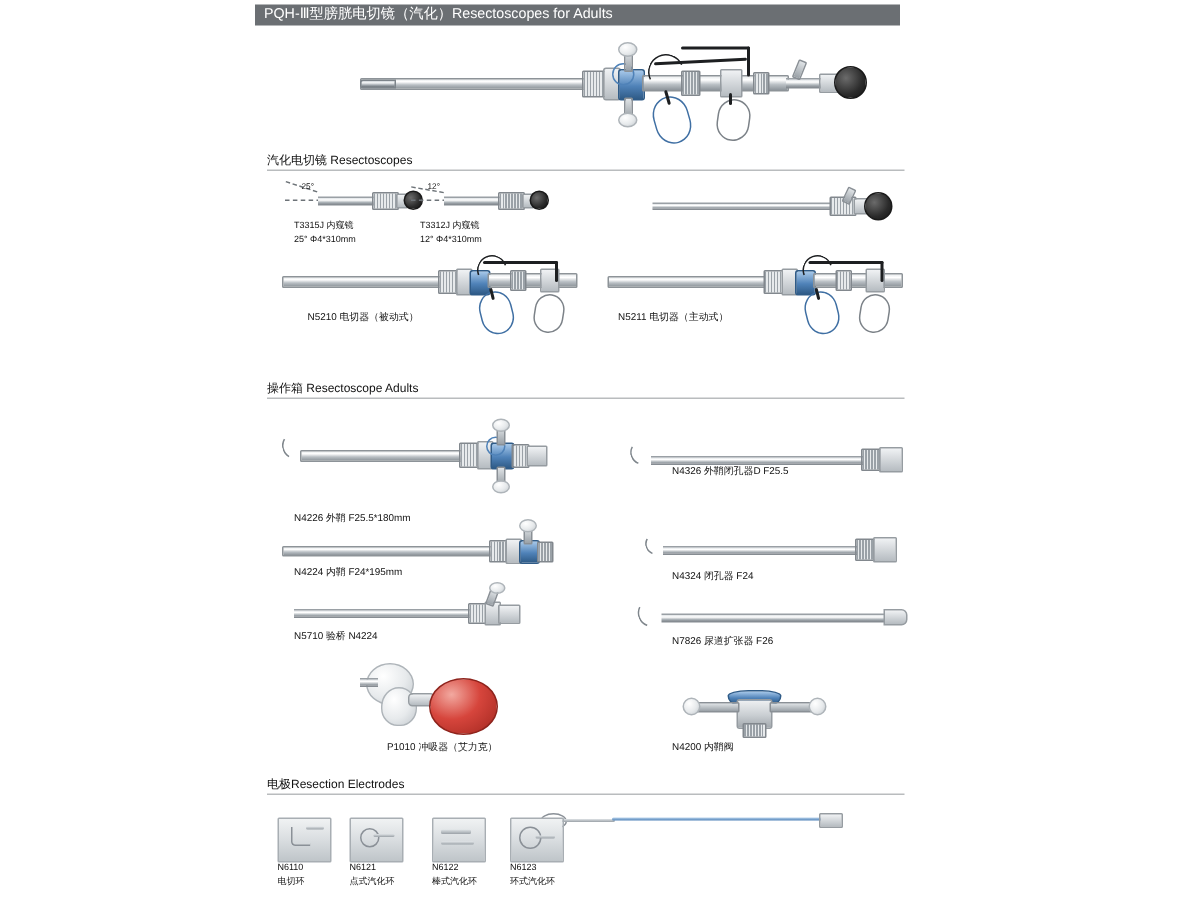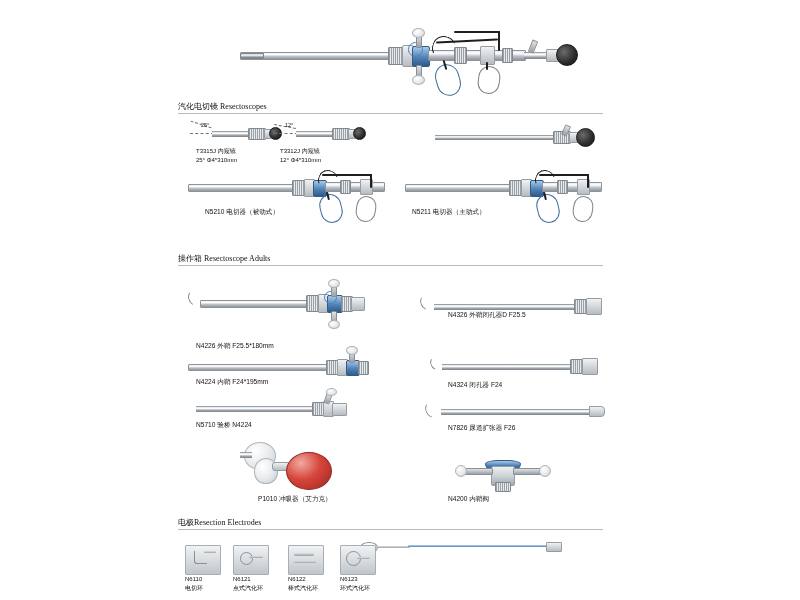--- a/index.html
+++ b/index.html
@@ -38,21 +38,20 @@
     white-space: nowrap;
     box-sizing: border-box;
   }
 
   
   .section-title {
     position: absolute;
     font-size: 8px;
     color: #111;
     white-space: nowrap;
-    font-family: Liberation Serif, serif;
   }
   .section-rule {
     position: absolute;
     height: 1px;
     background: #b9bcbe;
   }
 
   
   .cap {
     position: absolute;
@@ -204,20 +203,21 @@
     background: linear-gradient(to bottom,#f0f2f4,#b6bcc1);
     border: 0.5px solid #969ca1;
     border-radius: 1px;
   }
 </style>
 </head>
 <body>
 
 <div class="page">
 
+  <div class="header">PQH-Ⅲ型膀胱电切镜（汽化）Resectoscopes for Adults</div>
 
   <div class="fig" style="left:240px; top:22px; width:470px; height:72px;">
 
     <div class="shaft" style="left:0px; top:30px; width:150px; height:6px;"></div>
     <div class="tube-dark" style="left:0px; top:31px; width:22px; height:4px; border-radius:2px 0 0 2px;"></div>
 
     <div class="knurl" style="left:148px; top:25px; width:14px; height:16px;"></div>
     <div class="conn" style="left:162px; top:23px; width:10px; height:20px; border-radius:2px;"></div>
 
     <div class="blue" style="left:172px; top:24px; width:16px; height:19px;"></div>

